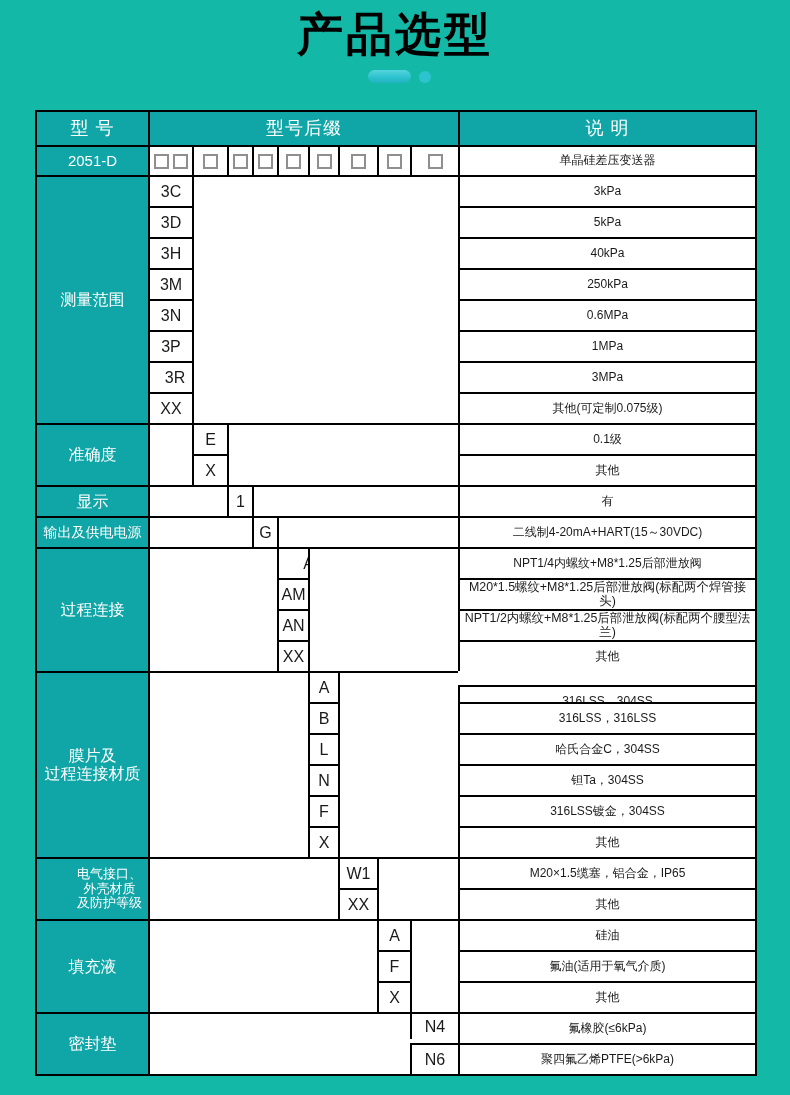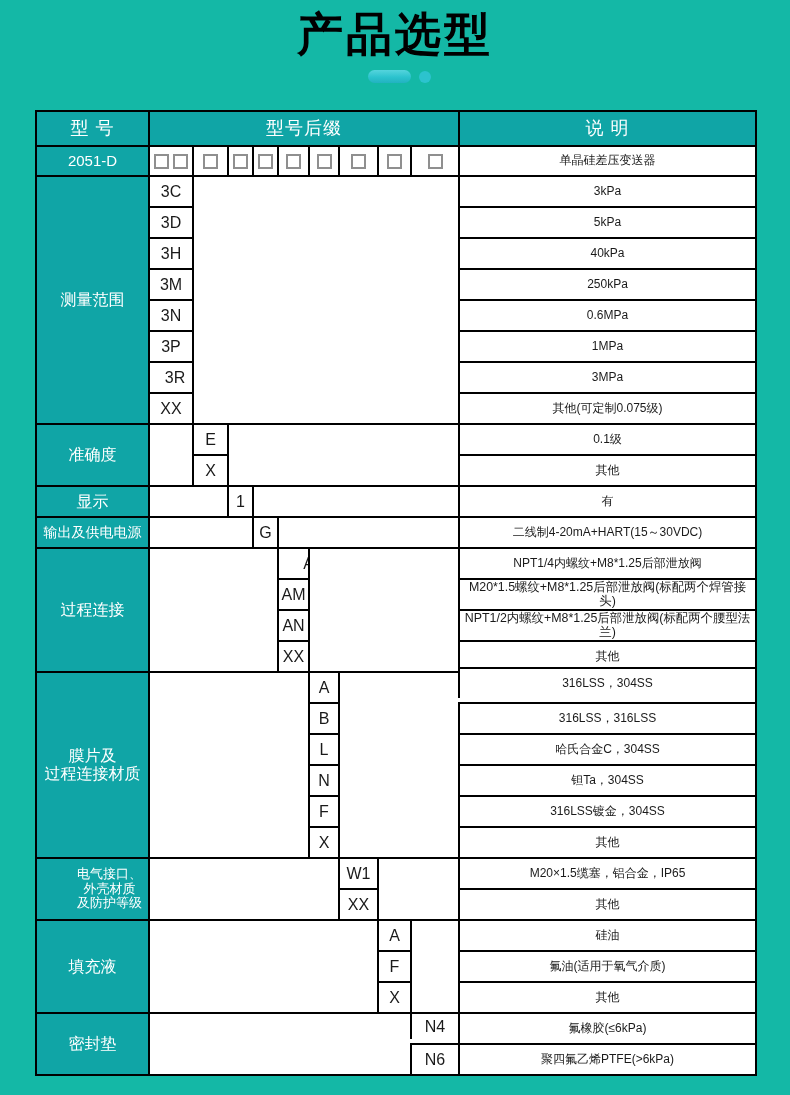--- a/index.html
+++ b/index.html
@@ -163,21 +163,21 @@
       <div class="cell desc small" style="left: 423px; top: 499px; width: 297px; height: 31px;">NPT1/2内螺纹+M8*1.25后部泄放阀(标配两个腰型法兰)</div>
       <div class="cell code" style="left: 242px; top: 530px; width: 31px; height: 31px;">XX</div>
       <div class="cell desc" style="left: 423px; top: 530px; width: 297px; height: 31px;">其他</div>
       <div class="cell" style="left: 273px; top: 437px; width: 150px; height: 124px;"></div>
       <div class="cell teal lbl" style="left: 0px; top: 561px; width: 113px; height: 186px;">
         <div>膜片及</div>
         <div>过程连接材质</div>
       </div>
       <div class="cell" style="left: 113px; top: 561px; width: 160px; height: 186px;"></div>
       <div class="cell code" style="left: 273px; top: 561px; width: 30px; height: 31px;">A</div>
-      <div class="cell desc" style="left: 423px; top: 557px; width: 297px; height: 31px;">316LSS，304SS</div>
+      <div class="cell desc" style="left: 423px; top: 575px; width: 297px; height: 31px;">316LSS，304SS</div>
       <div class="cell code" style="left: 273px; top: 592px; width: 30px; height: 31px;">B</div>
       <div class="cell desc" style="left: 423px; top: 592px; width: 297px; height: 31px;">316LSS，316LSS</div>
       <div class="cell code" style="left: 273px; top: 623px; width: 30px; height: 31px;">L</div>
       <div class="cell desc" style="left: 423px; top: 623px; width: 297px; height: 31px;">哈氏合金C，304SS</div>
       <div class="cell code" style="left: 273px; top: 654px; width: 30px; height: 31px;">N</div>
       <div class="cell desc" style="left: 423px; top: 654px; width: 297px; height: 31px;">钽Ta，304SS</div>
       <div class="cell code" style="left: 273px; top: 685px; width: 30px; height: 31px;">F</div>
       <div class="cell desc" style="left: 423px; top: 685px; width: 297px; height: 31px;">316LSS镀金，304SS</div>
       <div class="cell code" style="left: 273px; top: 716px; width: 30px; height: 31px;">X</div>
       <div class="cell desc" style="left: 423px; top: 716px; width: 297px; height: 31px;">其他</div>

